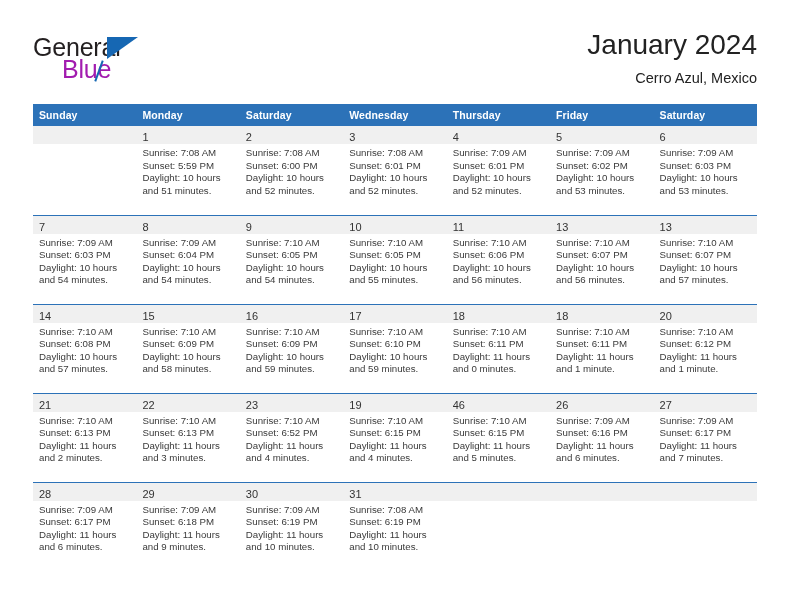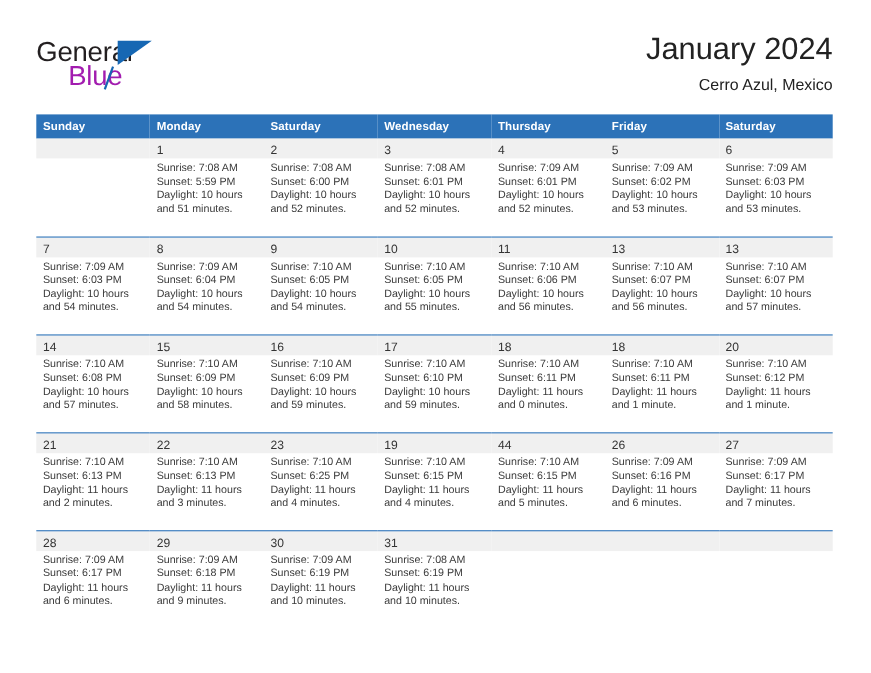--- a/index.html
+++ b/index.html
@@ -409,36 +409,36 @@
               <div class="cell-line">Sunrise: 7:10 AM</div>
               <div class="cell-line">Sunset: 6:13 PM</div>
               <div class="cell-line">Daylight: 11 hours</div>
               <div class="cell-line">and 3 minutes.</div>
             </div>
           </td>
           <td class="day-cell">
             <div class="daynum-band"><span class="daynum">23</span></div>
             <div class="cell-body">
               <div class="cell-line">Sunrise: 7:10 AM</div>
-              <div class="cell-line">Sunset: 6:25 PM</div>
+              <div class="cell-line">Sunset: 6:52 PM</div>
               <div class="cell-line">Daylight: 11 hours</div>
               <div class="cell-line">and 4 minutes.</div>
             </div>
           </td>
           <td class="day-cell">
             <div class="daynum-band"><span class="daynum">19</span></div>
             <div class="cell-body">
               <div class="cell-line">Sunrise: 7:10 AM</div>
               <div class="cell-line">Sunset: 6:15 PM</div>
               <div class="cell-line">Daylight: 11 hours</div>
               <div class="cell-line">and 4 minutes.</div>
             </div>
           </td>
           <td class="day-cell">
-            <div class="daynum-band"><span class="daynum">44</span></div>
+            <div class="daynum-band"><span class="daynum">46</span></div>
             <div class="cell-body">
               <div class="cell-line">Sunrise: 7:10 AM</div>
               <div class="cell-line">Sunset: 6:15 PM</div>
               <div class="cell-line">Daylight: 11 hours</div>
               <div class="cell-line">and 5 minutes.</div>
             </div>
           </td>
           <td class="day-cell">
             <div class="daynum-band"><span class="daynum">26</span></div>
             <div class="cell-body">

